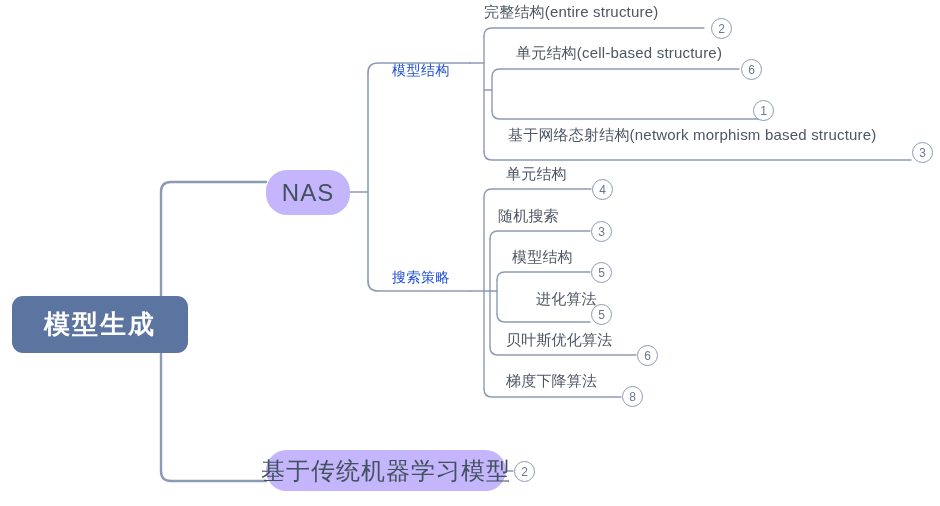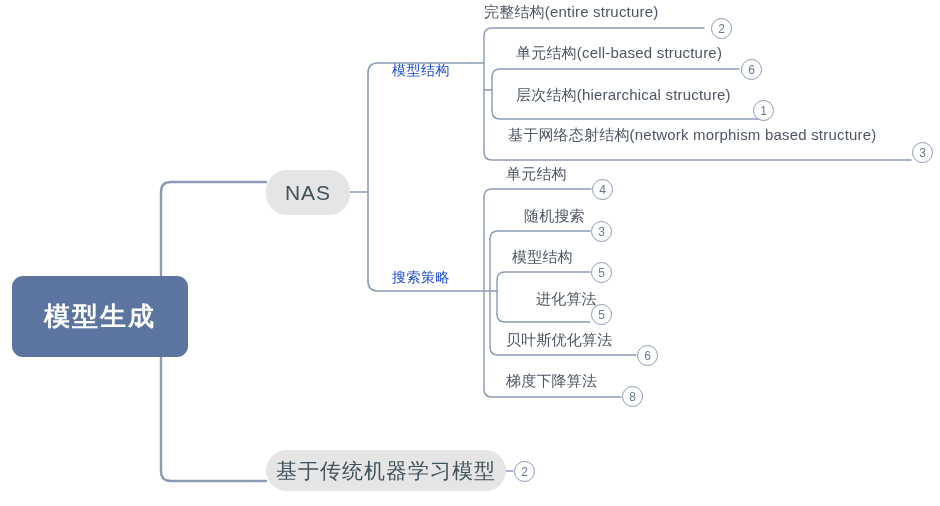--- a/index.html
+++ b/index.html
@@ -36,23 +36,23 @@
   }
   .node-root {
     background: #5b74a0;
     color: #ffffff;
     font-size: 26px;
     font-weight: bold;
     letter-spacing: 2px;
     border-radius: 11px;
   }
   .node-sub {
-    background: #e5e5e5;
+    background: #c4b5fd;
     color: #41525c;
-    font-size: 21px;
+    font-size: 24px;
     letter-spacing: 1px;
     border-radius: 21px;
   }
 
   
   .branch-label {
     position: absolute;
     font-size: 14px;
     color: #1d4ed8;
     white-space: nowrap;
@@ -124,21 +124,21 @@
 
       <path d="M490,291 L497,291" stroke-width="1.4"></path>
       <path d="M497,280 L497,314" stroke-width="1.4"></path>
       <path d="M497,280 Q497,272 505,272 L590,272" stroke-width="1.4"></path>
       <path d="M497,314 Q497,322 505,322 L590,322" stroke-width="1.4"></path>
 
       <path d="M506,471 L513,471" stroke-width="1.4"></path>
     </g>
   </svg>
 
-  <div class="node node-root" style="left:12px; top:276px; width:176px; height:81px;">
+  <div class="node node-root" style="left:12px; top:296px; width:176px; height:57px;">
     <span>模型生成</span>
   </div>
 
   <div class="node node-sub" style="left:266px; top:170px; width:84px; height:45px;">
     <span>NAS</span>
   </div>
 
   <div class="node node-sub" style="left:266px; top:450px; width:240px; height:41px;">
     <span>基于传统机器学习模型</span>
   </div>
@@ -146,30 +146,29 @@
   <div class="branch-label" style="left:392px; top:62px;">模型结构</div>
 
   <div class="branch-label" style="left:392px; top:269px;">搜索策略</div>
 
   <div class="leaf-text" style="left:484px; top:3px;">完整结构(entire structure)</div>
   <div class="badge" style="left:711px; top:18px;">2</div>
 
   <div class="leaf-text" style="left:516px; top:44px;">单元结构(cell-based structure)</div>
   <div class="badge" style="left:741px; top:59px;">6</div>
 
-  <div class="leaf-text" style="left:516px; top:86px;">层次结构(hierarchical structure)</div>
   <div class="badge" style="left:753px; top:100px;">1</div>
 
   <div class="leaf-text" style="left:508px; top:126px;">基于网络态射结构(network morphism based structure)</div>
   <div class="badge" style="left:912px; top:142px;">3</div>
 
   <div class="leaf-text" style="left:506px; top:165px;">单元结构</div>
   <div class="badge" style="left:592px; top:179px;">4</div>
 
-  <div class="leaf-text" style="left:506px; top:207px;padding-left:18px;">随机搜索</div>
+  <div class="leaf-text" style="left:480px; top:207px;padding-left:18px;">随机搜索</div>
   <div class="badge" style="left:591px; top:221px;">3</div>
 
   <div class="leaf-text" style="left:512px; top:248px;">模型结构</div>
   <div class="badge" style="left:591px; top:262px;">5</div>
 
   <div class="leaf-text" style="left:536px; top:290px;">进化算法</div>
   <div class="badge" style="left:591px; top:304px;">5</div>
 
   <div class="leaf-text" style="left:506px; top:331px;">贝叶斯优化算法</div>
   <div class="badge" style="left:637px; top:345px;">6</div>

